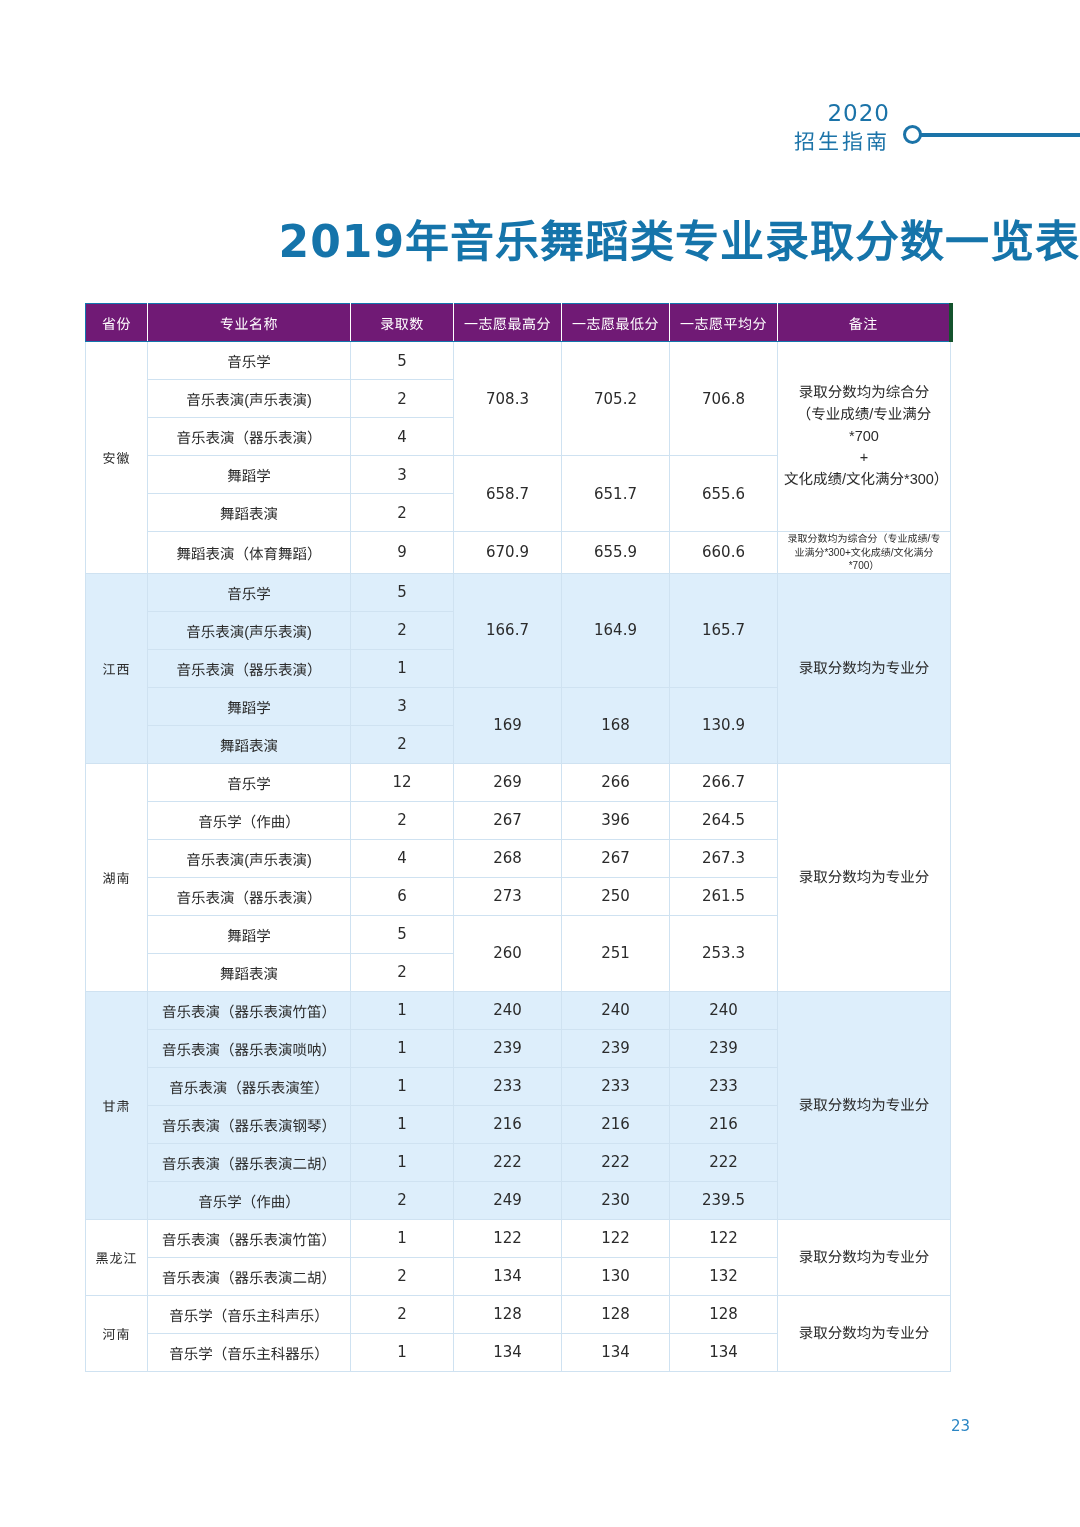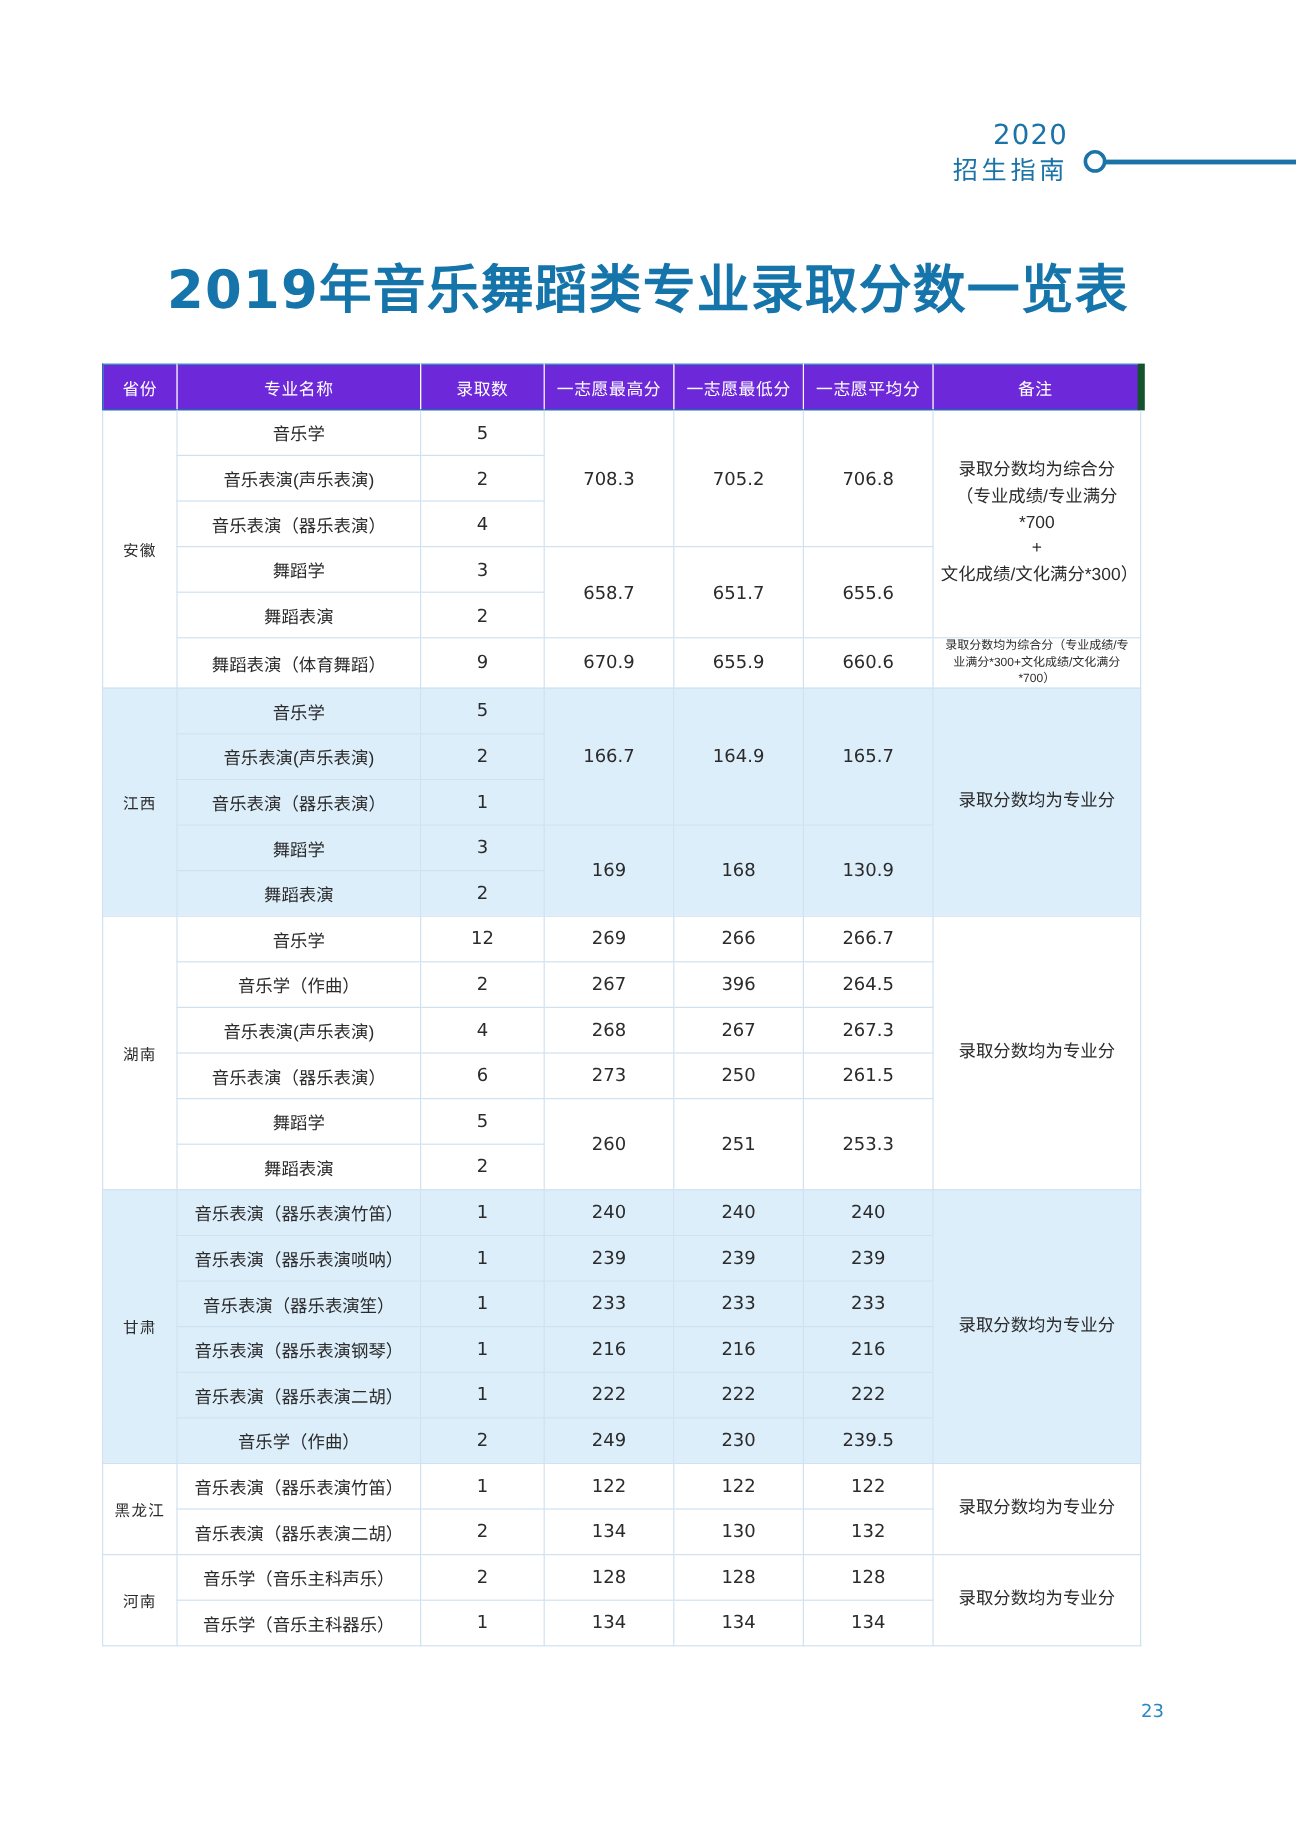--- a/index.html
+++ b/index.html
@@ -50,21 +50,21 @@
     right: 0;
     height: 4px;
     background: #1b73a8;
   }
 
   
   .page-title {
     position: absolute;
     top: 206px;
     left: 0; right: 0;
-    text-align: center;
+    text-align: right;
     font-size: 44px;
     font-weight: bold;
     letter-spacing: 1px;
     color: #1574aa;
     font-family: "DejaVu Sans", "Liberation Sans", sans-serif;
     white-space: nowrap;
   }
 
   
   .table-wrap {
@@ -82,29 +82,29 @@
   table.scores th,
   table.scores td {
     border: 1px solid #cfe2f1;
     padding: 0 6px;
     text-align: center;
     vertical-align: middle;
     color: #2b2b2b;
     font-weight: normal;
   }
   table.scores thead th {
-    background: #6d28d9;
+    background: #701a75;
     color: #ffffff;
     font-size: 14px;
     height: 38px;
     border: 1px solid #1276ae;
     border-right: 1px solid #ffffff;
     letter-spacing: .5px;
   }
-  table.scores thead th:last-child { border-right: 6px solid #14532d; }
+  table.scores thead th:last-child { border-right: 4px solid #14532d; }
 
   
   col.c-prov { width: 62px;  }
   col.c-maj  { width: 203px; }
   col.c-num  { width: 103px; }
   col.c-hi   { width: 108px; }
   col.c-lo   { width: 108px; }
   col.c-avg  { width: 108px; }
   col.c-rem  { width: 173px; }
 

